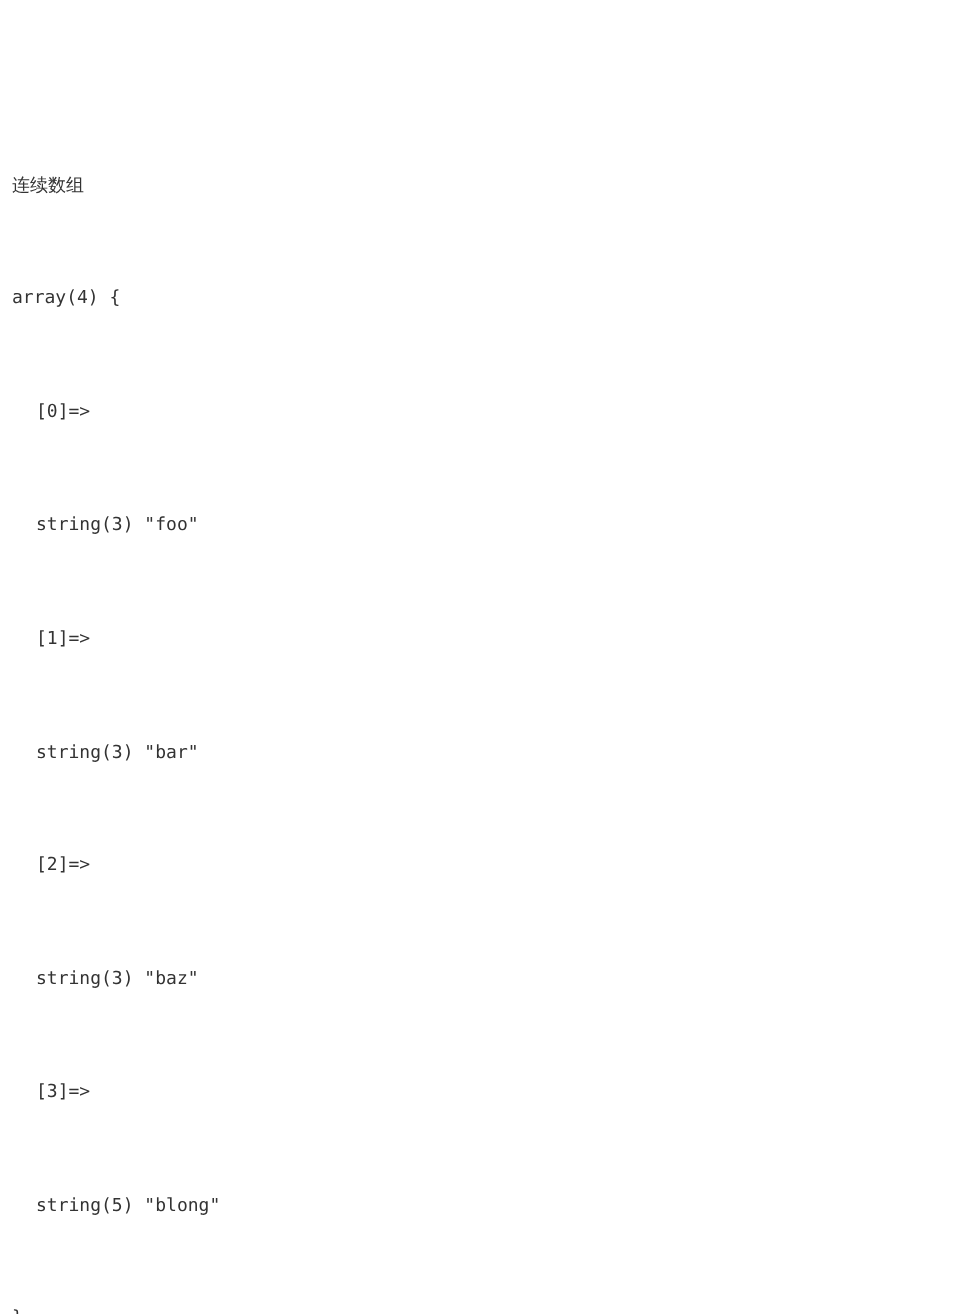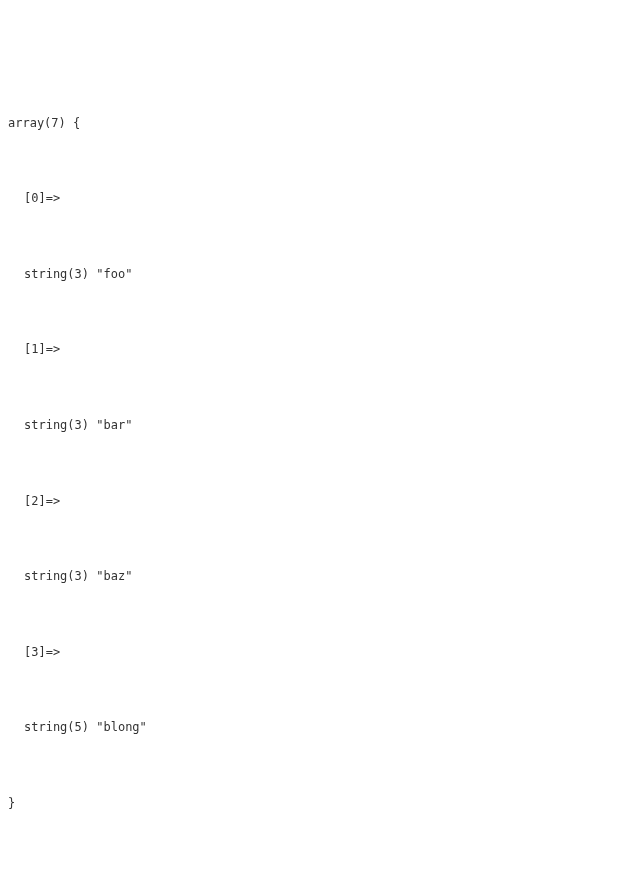--- a/index.html
+++ b/index.html
@@ -26,21 +26,22 @@
     .indent {
       padding-left: 16px;
     }
   </style>
 </head>
 <body>
 
 <div class="code-block">
 
   
-  <span class="line">array(7) {</span>
+  <span class="line">连续数组</span>
+  <span class="line">array(4) {</span>
   <span class="line indent">[0]=&gt;</span>
   <span class="line indent">string(3) "foo"</span>
   <span class="line indent">[1]=&gt;</span>
   <span class="line indent">string(3) "bar"</span>
   <span class="line indent">[2]=&gt;</span>
   <span class="line indent">string(3) "baz"</span>
   <span class="line indent">[3]=&gt;</span>
   <span class="line indent">string(5) "blong"</span>
   <span class="line">}</span>
   

